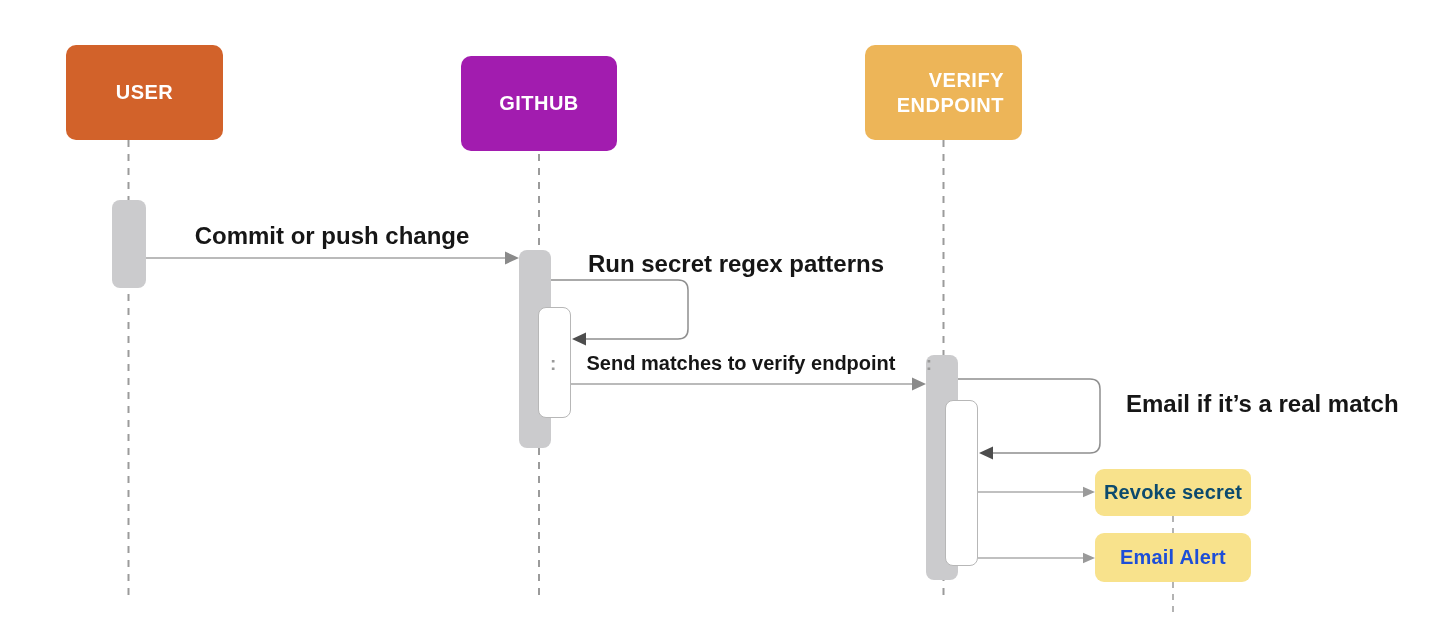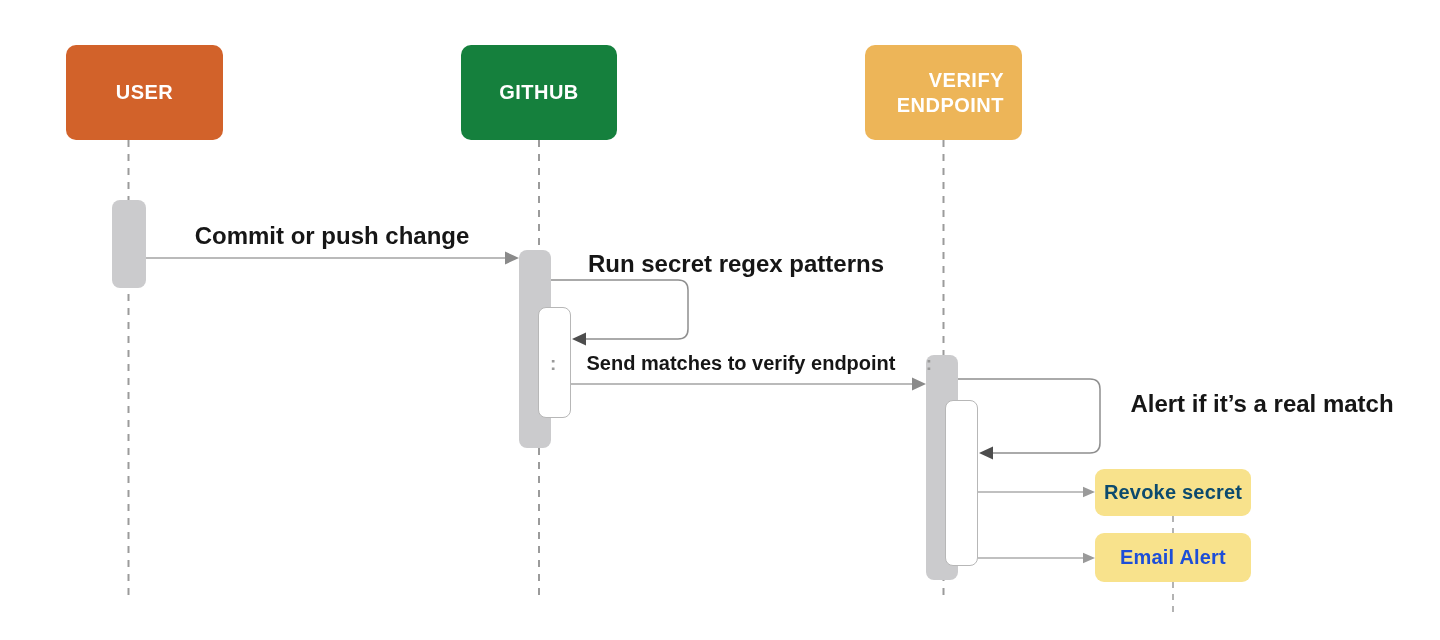--- a/index.html
+++ b/index.html
@@ -64,21 +64,21 @@
 
   <svg id="lifeline-layer" class="layer">
     <line x1="128.5" y1="140" x2="128.5" y2="602" stroke="#9b9b9b" stroke-width="2" stroke-dasharray="7,7"></line>
     <line x1="539" y1="140" x2="539" y2="602" stroke="#9b9b9b" stroke-width="2" stroke-dasharray="7,7"></line>
     <line x1="943.5" y1="140" x2="943.5" y2="600" stroke="#9b9b9b" stroke-width="2" stroke-dasharray="7,7"></line>
     <line x1="1173" y1="516" x2="1173" y2="533" stroke="#9b9b9b" stroke-width="1.5" stroke-dasharray="6,6"></line>
     <line x1="1173" y1="582" x2="1173" y2="618" stroke="#9b9b9b" stroke-width="1.5" stroke-dasharray="6,6"></line>
   </svg>
 
   <div class="actor-box" id="actor-user" style="background: rgb(210, 98, 42);">USER</div>
-  <div class="actor-box" id="actor-github" style="background: #15803d;">GITHUB</div>
+  <div class="actor-box" id="actor-github" style="background: #a21caf; margin-top: 11px;">GITHUB</div>
   <div class="actor-box" id="actor-verify" style="background: rgb(237, 181, 88);">VERIFY ENDPOINT</div>
 
   <div class="activation" id="bar-user"></div>
   <div class="activation" id="bar-github"></div>
   <div class="activation" id="bar-verify"></div>
   <div class="activation-nested" id="bar-github-nested"></div>
   <div class="activation-nested" id="bar-verify-nested"></div>
 
   <svg id="arrow-layer" class="layer">
 
@@ -101,18 +101,18 @@
     <polygon points="1095,558 1083,552.8 1083,563.2" fill="#9a9a9a"></polygon>
   </svg>
 
   <div class="msg-label" id="label-commit">Commit or push change</div>
   <div class="msg-label" id="label-regex">Run secret regex patterns</div>
   <div id="label-send-row">
     <span class="colon-mark">:</span>
     <span>Send matches to verify endpoint</span>
     <span class="colon-mark">:</span>
   </div>
-  <div class="msg-label" id="label-check">Alert if it’s a real match</div>
+  <div class="msg-label" id="label-check">Email if it’s a real match</div>
 
   <div class="note-box" id="note-revoke" style="background: rgb(248, 226, 140); color: #0c4a6e;">Revoke secret</div>
   <div class="note-box" id="note-email" style="background: rgb(248, 226, 140); color: #1d4ed8;">Email Alert</div>
 
 </div>
 
 </body></html>

